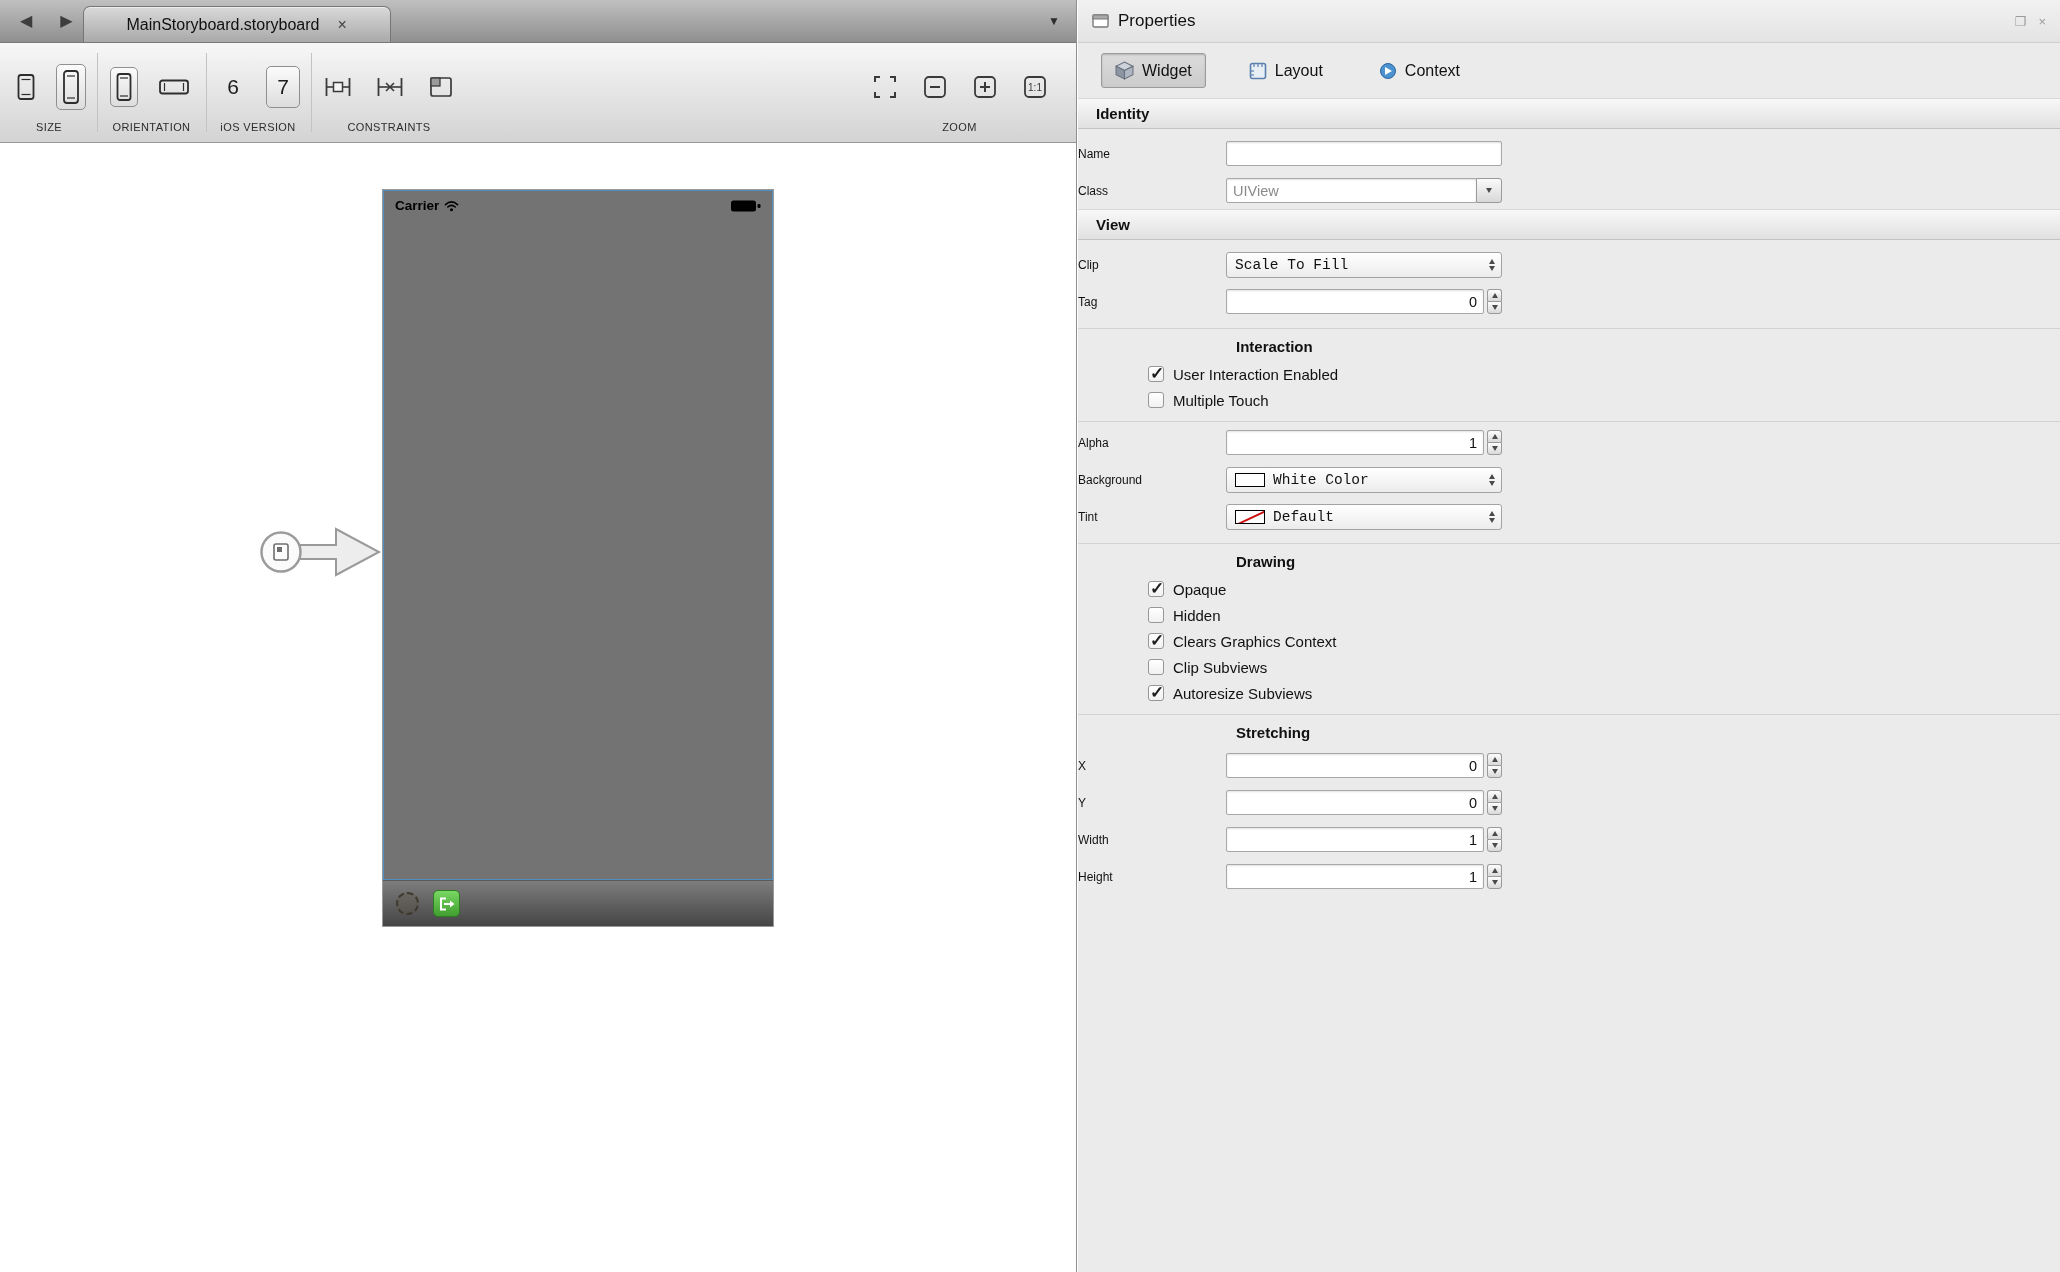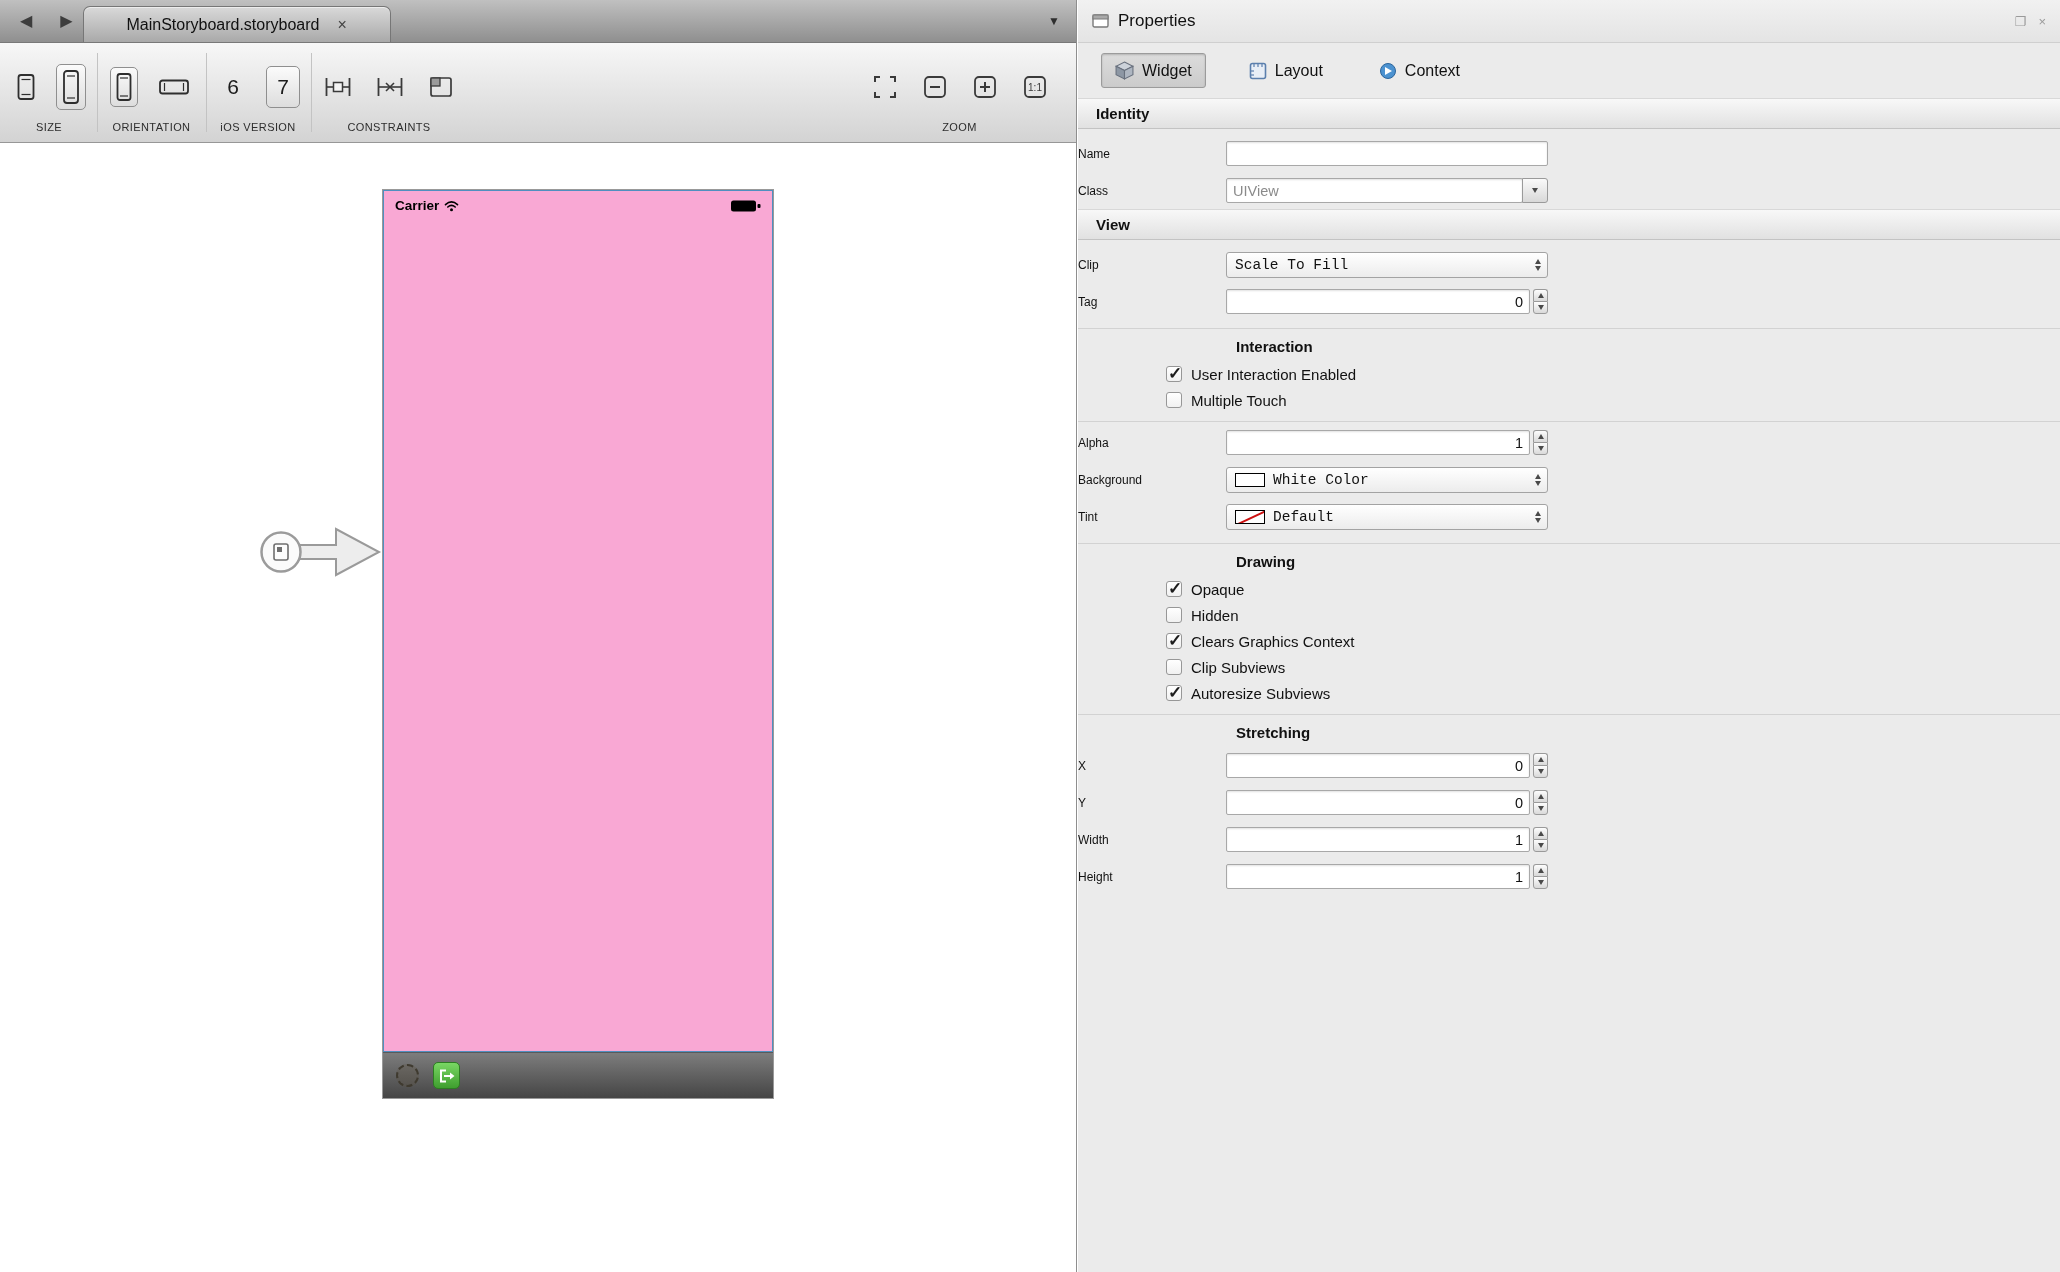--- a/index.html
+++ b/index.html
@@ -28,21 +28,21 @@
   .tool-btn { background:none; border:none; display:flex; align-items:center; justify-content:center; padding:4px; cursor:default; }
   .tool-btn.boxed { background:linear-gradient(#fbfbfb,#dddddd); border:1px solid #8f8f8f; border-radius:5px; }
   .ios-num { font-size:21px; color:#1c1c1c; min-width:34px; height:42px; }
   svg.ticon { display:block; }
 
   .canvas { position:absolute; left:0; top:144px; right:0; bottom:0; background:#fff; }
 
   .init-arrow { position:absolute; left:256px; top:378px; }
 
   .phone { position:absolute; left:383px; top:46px; width:390px; box-shadow:0 0 0 1px #999; }
-  .phone-view { position:relative; height:862px; background:#f9a8d4; border:1px solid #4f8fc0; }
+  .phone-view { position:relative; height:690px; background:#737373; border:1px solid #4f8fc0; }
   .statusbar { display:flex; align-items:center; justify-content:space-between; padding:7px 11px 0 11px; }
   .carrier { display:flex; align-items:center; gap:5px; font-size:13.5px; font-weight:bold; color:#000; }
   .phone-dock { height:46px; background:linear-gradient(#7d7d7d,#454545); border-top:1px solid #5a5a5a;
                 display:flex; align-items:center; gap:14px; padding-left:13px; }
   .dashed-circle { width:23px; height:23px; border:2px dashed #3f3a2f; border-radius:50%; background:rgba(90,80,60,.25); }
   .segue-exit { width:27px; height:27px; border-radius:5px; background:linear-gradient(#79d763,#3f9e2f); border:1px solid #2d7d22;
                 display:flex; align-items:center; justify-content:center; }
 
   
   .inspector { position:absolute; left:1078px; top:0; width:982px; height:1272px; background:#ebebeb; }
@@ -53,21 +53,21 @@
 
   .insp-tabs { height:55px; display:flex; align-items:center; gap:30px; padding-left:14px; }
   .itab { display:flex; align-items:center; gap:8px; font-size:16px; color:#111; background:none; border:none; padding:7px 13px; cursor:default; }
   .itab.active { background:linear-gradient(#dcdcdc,#cbcbcb); border:1px solid #9b9b9b; border-radius:3px; box-shadow:inset 0 1px 2px rgba(0,0,0,.18);margin-left:9px; }
 
   .sec-header { height:31px; display:flex; align-items:center; padding-left:18px; font-size:15px; font-weight:bold; color:#111;
                 background:linear-gradient(#f8f8f8,#e1e1e1); border-top:1px solid #d8d8d8; border-bottom:1px solid #c3c3c3; }
 
   .prow { display:flex; align-items:center; height:37px; }
   .plabel { width:148px; text-align:left; padding-right:11px; font-size:12px; color:#111; }
-  .pcontrol { width:322px; display:flex; align-items:center; }
+  .pcontrol { width:276px; display:flex; align-items:center; }
 
   .tfield { height:25px; border:1px solid #a8a8a8; border-radius:2px; background:#fff; box-shadow:inset 0 1px 2px rgba(0,0,0,.12);
             font-family:"Liberation Sans",sans-serif; font-size:14.5px; color:#111; padding:0 6px; outline:none; }
   .tfield.full { width:322px; }
   .tfield.num { flex:1; text-align:right; }
   .tfield.ghost { color:#8a8a8a; }
 
   .stepper { width:15px; height:25px; margin-left:3px; display:flex; flex-direction:column; }
   .step-btn { flex:1; background:linear-gradient(#fdfdfd,#d9d9d9); border:1px solid #9a9a9a; display:flex; align-items:center; justify-content:center; cursor:default; padding:0; }
   .step-btn.up { border-radius:3px 3px 0 0; border-bottom:none; }
@@ -81,21 +81,21 @@
   .popup .arrows { margin-left:auto; display:flex; flex-direction:column; gap:2px; align-items:center; }
 
   .combo { width:322px; display:flex; }
   .combo-btn { width:26px; height:25px; margin-left:-1px; background:linear-gradient(#fafafa,#d8d8d8); border:1px solid #9a9a9a;
                border-radius:0 3px 3px 0; display:flex; align-items:center; justify-content:center; cursor:default; }
 
   .swatch { width:30px; height:14px; border:1px solid #000; background:#fff; flex:0 0 auto; position:relative; overflow:hidden; }
   .swatch svg { position:absolute; inset:0; }
 
   .sub-title { padding-left:158px; font-size:15px; font-weight:bold; color:#111; height:30px; display:flex; align-items:center; }
-  .crow { display:flex; align-items:center; gap:9px; height:26px; padding-left:88px; }
+  .crow { display:flex; align-items:center; gap:9px; height:26px; padding-left:70px; }
   .cb { width:16px; height:16px; border:1px solid #979797; border-radius:3px; background:linear-gradient(#ffffff,#f1f1f1);
         position:relative; flex:0 0 auto; cursor:default; }
   .cb[data-checked="true"]::after { content:"✓"; position:absolute; left:1px; top:-4px; font-size:17px; font-weight:bold; color:#1d1d1d; }
   .clabel { font-size:15px; color:#111; }
 
   .sep { border-top:1px solid #d2d2d2; margin:8px 0 2px 0; }
   .pad-top { padding-top:6px; }
 </style>
 </head>
 <body>

